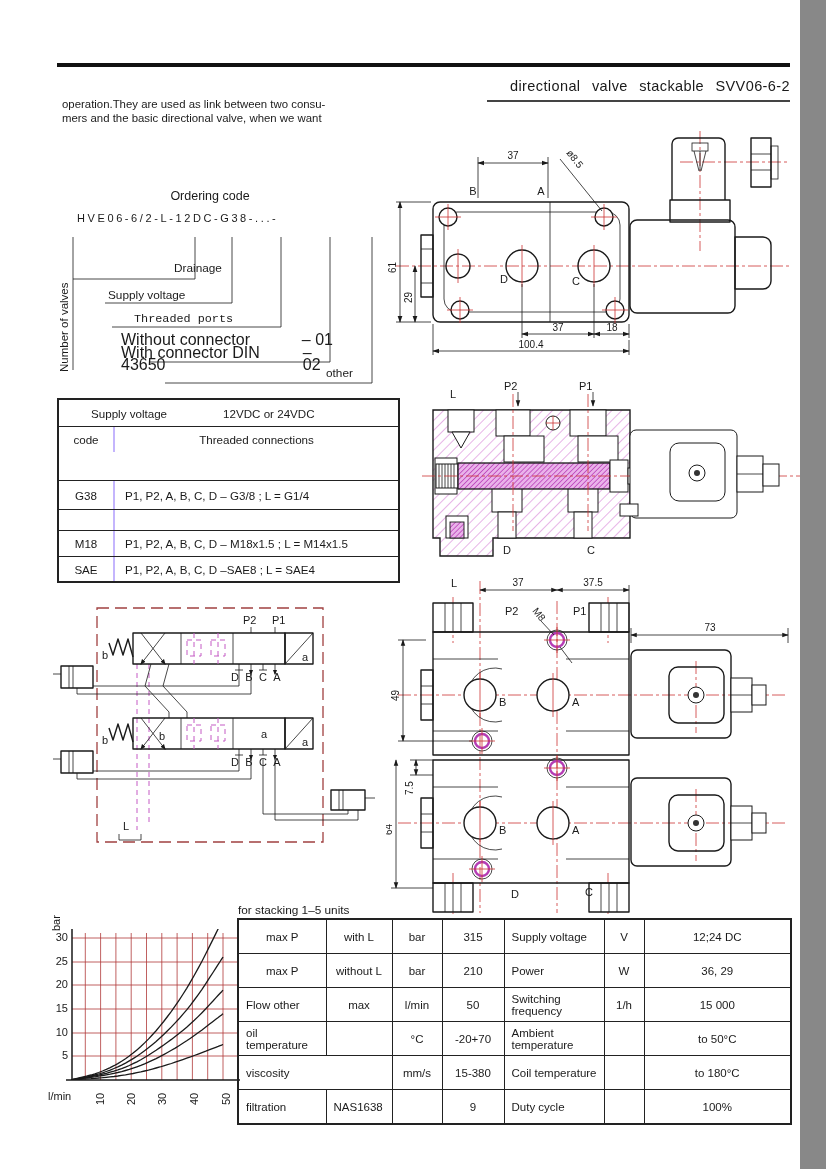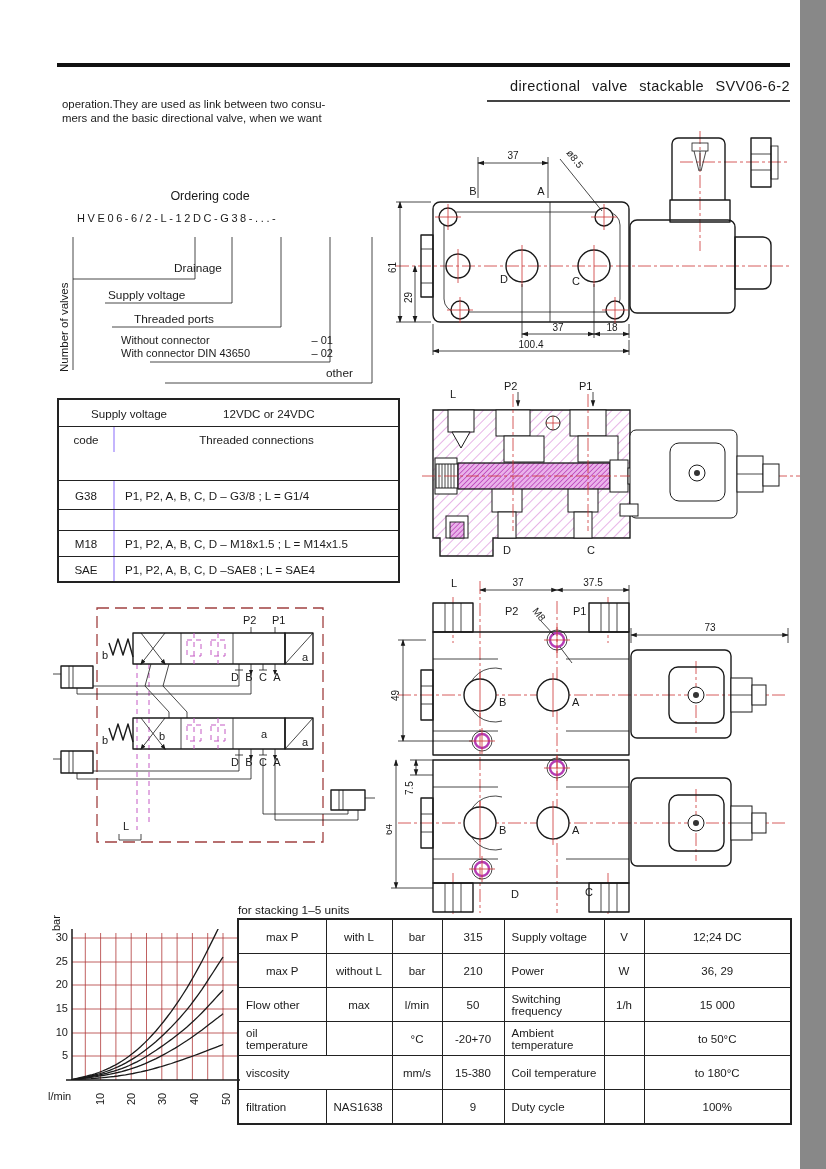--- a/index.html
+++ b/index.html
@@ -7,21 +7,21 @@
         font-family:"Liberation Sans",sans-serif;color:#1a1a1a;overflow:hidden;}
   .abs{position:absolute;}
   .bar{background:#111;}
   .title{font-size:14.5px;letter-spacing:.4px;word-spacing:7px;white-space:nowrap;}
   .rule{background:#444;}
   .intro{font-size:11.4px;line-height:13.8px;white-space:nowrap;}
   .ord-title{font-size:12.5px;}
   .ord-code{font-size:11px;font-weight:500;letter-spacing:2.6px;white-space:nowrap;}
   .lbl{font-size:11.8px;white-space:nowrap;}
   .rot{transform:rotate(-90deg);transform-origin:0 0;white-space:nowrap;font-size:11.5px;}
-  .conn{font-size:11px;line-height:12.5px;width:212px;}
+  .conn{font-size:16px;line-height:12.5px;width:212px;}
   .conn .r{display:flex;justify-content:space-between;}
   
   .stab{border:2px solid #222;width:343px;font-size:11.6px;box-sizing:border-box;}
   .strow{display:flex;align-items:center;border-top:1px solid #222;box-sizing:border-box;}
   .strow:first-child{border-top:none;}
   .stc1{width:54px;flex:0 0 54px;text-align:center;border-right:2px solid #c4b5fd;align-self:stretch;
         display:flex;align-items:center;justify-content:center;}
   .stc2{flex:1;padding-left:10px;}
   
   .spec{border-collapse:collapse;table-layout:fixed;width:553px;border-radius:16px;}
@@ -67,21 +67,21 @@
     <path class="t" d="M18,47 V180" stroke-width="1.1"></path>
     <path class="t" d="M18,89 H140 V47" stroke-width="1.1"></path>
     <path class="t" d="M50,113 H177 V47" stroke-width="1.1"></path>
     <path class="t" d="M57,137 H226 V47" stroke-width="1.1"></path>
     <path class="t" d="M95,172 H275 V47" stroke-width="1.1"></path>
     <path class="t" d="M110,193 H317 V47" stroke-width="1.1"></path>
   </svg>
 
   <div class="abs lbl" style="left:126px;top:261px;margin-left:48px;">Drainage</div>
   <div class="abs lbl" style="left:108px;top:288px;">Supply voltage</div>
-  <div class="abs lbl" style="left:134px;top:312px;">Threaded ports</div>
+  <div class="abs lbl" style="left:134px;top:312px;font-family:Liberation Mono, monospace;">Threaded ports</div>
   <div class="abs conn" style="left:121px;top:334px;">
     <div class="r">
       <span>Without connector</span>
       <span>– 01</span>
     </div>
     <div class="r">
       <span>With connector DIN 43650</span>
       <span>– 02</span>
     </div>
   </div>

